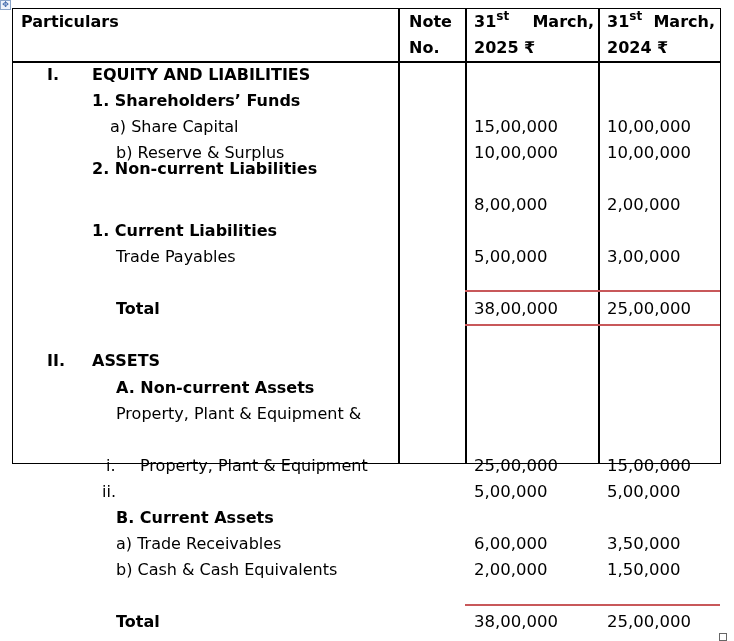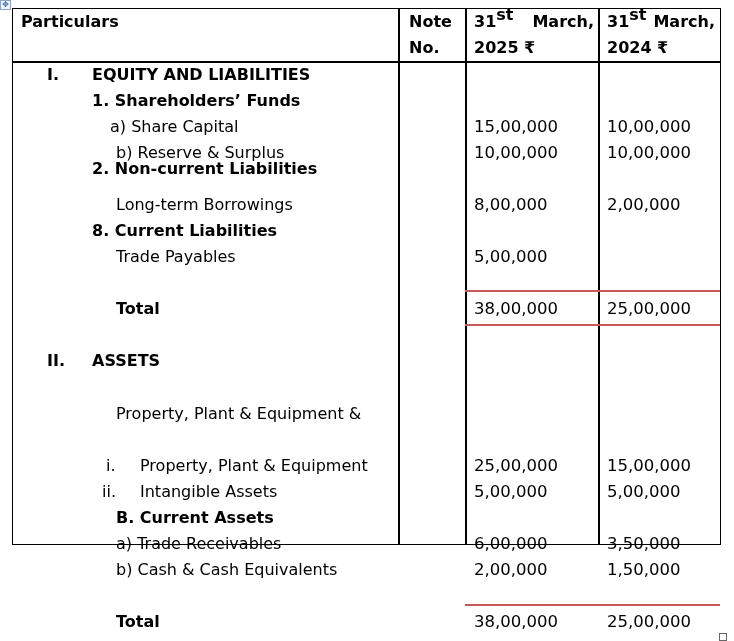--- a/index.html
+++ b/index.html
@@ -1,27 +1,27 @@
 <!DOCTYPE html>
 <html><head>
 <meta charset="utf-8">
 <style>
   html, body { margin:0; padding:0; background:#ffffff; }
   body { width:734px; height:641px; position:relative; overflow:hidden;
          font-family:"DejaVu Sans", "Liberation Sans", sans-serif; color:#000; }
   .anchor { position:absolute; left:0; top:0; width:9px; height:8px; border:1px solid #8aa4c8;
             background:#eef3fb; color:#3a64a8; font-size:8px; line-height:8px; text-align:center; }
-  .tbl { position:absolute; left:12px; top:8px; width:709px; height:537px; border:1.5px solid #000; box-sizing:border-box; }
+  .tbl { position:absolute; left:12px; top:8px; width:709px; height:456px; border:1.5px solid #000; box-sizing:border-box; }
   .vline { position:absolute; top:0; bottom:0; width:1.5px; background:#000; }
   .hline { position:absolute; left:0; right:0; height:1.5px; background:#000; }
   .redline { position:absolute; height:1.5px; background:#c8585a; }
   .cell { position:absolute; font-size:16px; line-height:26px; white-space:nowrap; }
   .b { font-weight:bold; }
   .hdr { font-size:16px; line-height:26px; font-weight:bold; position:absolute; white-space:nowrap; }
-  .hdr sup { font-size:16px; vertical-align:7px; line-height:0; }
+  .hdr sup { font-size:12px; vertical-align:7px; line-height:0; }
   .resize { position:absolute; left:719px; top:633px; width:6px; height:6px; border:1px solid #666; background:#fff; }
   .num { font-size:16.5px; }
 </style>
 </head>
 <body>
 
 <div class="anchor">✥</div>
 
 <div class="tbl">
 
@@ -58,44 +58,44 @@
   <div class="cell" style="left:97px; top:105px">a) Share Capital</div>
   <div class="cell num" style="left:461px; top:105px">15,00,000</div>
   <div class="cell num" style="left:594px; top:105px">10,00,000</div>
 
   <div class="cell" style="left:103px; top:131px">b) Reserve &amp; Surplus</div>
   <div class="cell num" style="left:461px; top:131px">10,00,000</div>
   <div class="cell num" style="left:594px; top:131px">10,00,000</div>
 
   <div class="cell b" style="left:79px; top:147px">2. Non-current  Liabilities</div>
 
-  <div class="cell" style="left:103px; top:183px">Long-term Borrowings</div>
   <div class="cell num" style="left:461px; top:183px">8,00,000</div>
   <div class="cell num" style="left:594px; top:183px">2,00,000</div>
 
-  <div class="cell b" style="left:79px; top:209px">8. Current Liabilities</div>
+  <div class="cell b" style="left:79px; top:209px">1. Current Liabilities</div>
 
   <div class="cell" style="left:103px; top:235px">Trade Payables</div>
   <div class="cell num" style="left:461px; top:235px">5,00,000</div>
+  <div class="cell num" style="left:594px; top:235px">3,00,000</div>
 
   <div class="cell b" style="left:103px; top:287px">Total</div>
   <div class="cell num" style="left:461px; top:287px">38,00,000</div>
   <div class="cell num" style="left:594px; top:287px">25,00,000</div>
 
   <div class="cell b" style="left:34px; top:339px">II.</div>
   <div class="cell b" style="left:79px; top:339px">ASSETS</div>
+  <div class="cell b" style="left:103px; top:366px">A. Non-current  Assets</div>
   <div class="cell" style="left:103px; top:392px">Property, Plant &amp; Equipment &amp;</div>
 
   <div class="cell" style="left:93px; top:444px">i.</div>
   <div class="cell" style="left:127px; top:444px">Property, Plant &amp; Equipment</div>
   <div class="cell num" style="left:461px; top:444px">25,00,000</div>
   <div class="cell num" style="left:594px; top:444px">15,00,000</div>
 
   <div class="cell" style="left:89px; top:470px">ii.</div>
-  <div class="cell" style="left:127px; top:470px">Intangible Assets</div>
   <div class="cell num" style="left:461px; top:470px">5,00,000</div>
   <div class="cell num" style="left:594px; top:470px">5,00,000</div>
 
   <div class="cell" style="left:103px; top:522px">a) Trade Receivables</div>
 
   <div class="cell b" style="left:103px; top:496px">B. Current Assets</div>
   <div class="cell num" style="left:461px; top:522px">6,00,000</div>
   <div class="cell num" style="left:594px; top:522px">3,50,000</div>
 
   <div class="cell" style="left:103px; top:548px">b) Cash &amp; Cash Equivalents</div>

